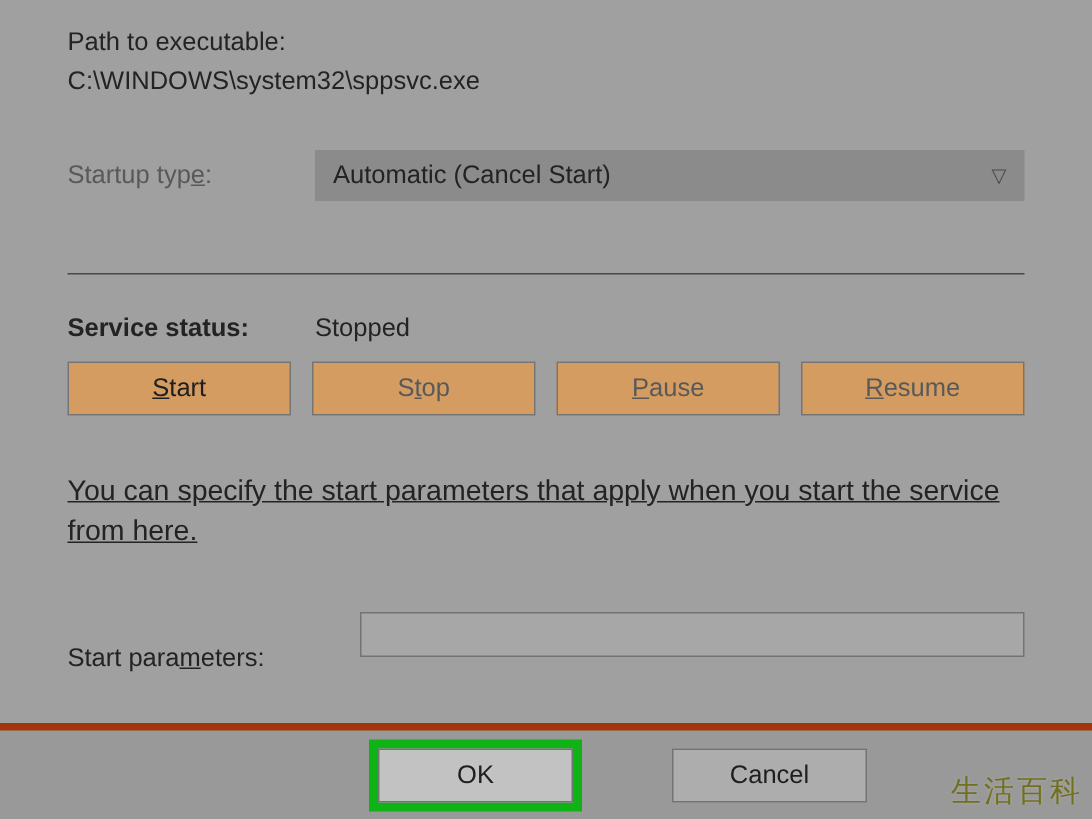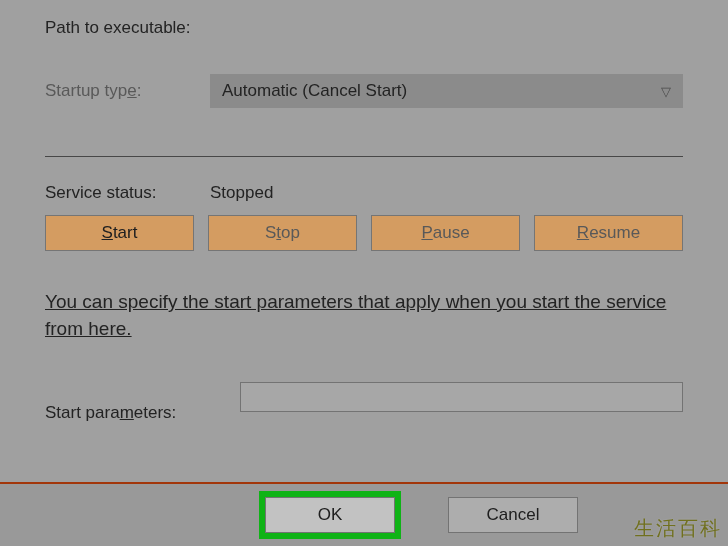--- a/index.html
+++ b/index.html
@@ -64,21 +64,21 @@
     .hr {
       border: none;
       border-top: 1px solid #555;
       margin-top: 48px;
     }
     .status-row {
       margin-top: 26px;
       display: flex;
       font-size: 17px;
     }
-    .status-label { width: 165px; }
+    .status-label { width: 165px; font-weight: bold; }
     .btn-row {
       display: flex;
       gap: 14px;
       margin-top: 12px;
     }
     .svc-btn {
       flex: 1;
       height: 36px;
       background: #fdba74;
       border: 1px solid #8c8c8c;
@@ -108,26 +108,26 @@
       background: #c8c8c8;
       border: 1px solid #8a8a8a;
     }
     .bottom-bar {
       position: absolute;
       left: 0;
       right: 0;
       bottom: 0;
       height: 64px;
       background: #b7b7b7;
-      border-top: 2px solid #c2410c;
+      border-top: 5px solid #c2410c;
       display: flex;
       align-items: center;
       justify-content: flex-end;
       padding-right: 150px;
-      gap: 47px;
+      gap: 60px;
       padding-left: 20px;
     }
     .dlg-btn {
       width: 130px;
       height: 36px;
       display: flex;
       align-items: center;
       justify-content: center;
       font-size: 17px;
       background: #cfcfcf;
@@ -155,20 +155,21 @@
       pointer-events: none;
     }
     .watermark .line1 { font-size: 20px; letter-spacing: 2px; color: #868626; }
   </style>
 </head>
 <body>
 
 <div class="dialog">
 
   <div class="label-path-title">Path to executable:</div>
+  <div class="path-value">C:\WINDOWS\system32\sppsvc.exe</div>
 
   <div class="startup-row">
     <div class="startup-label">Startup typ<span class="u">e</span>:</div>
     <div class="dropdown">
       <span>Automatic (Cancel Start)</span>
       <span class="chev">▽</span>
     </div>
   </div>
 
   <hr class="hr">

